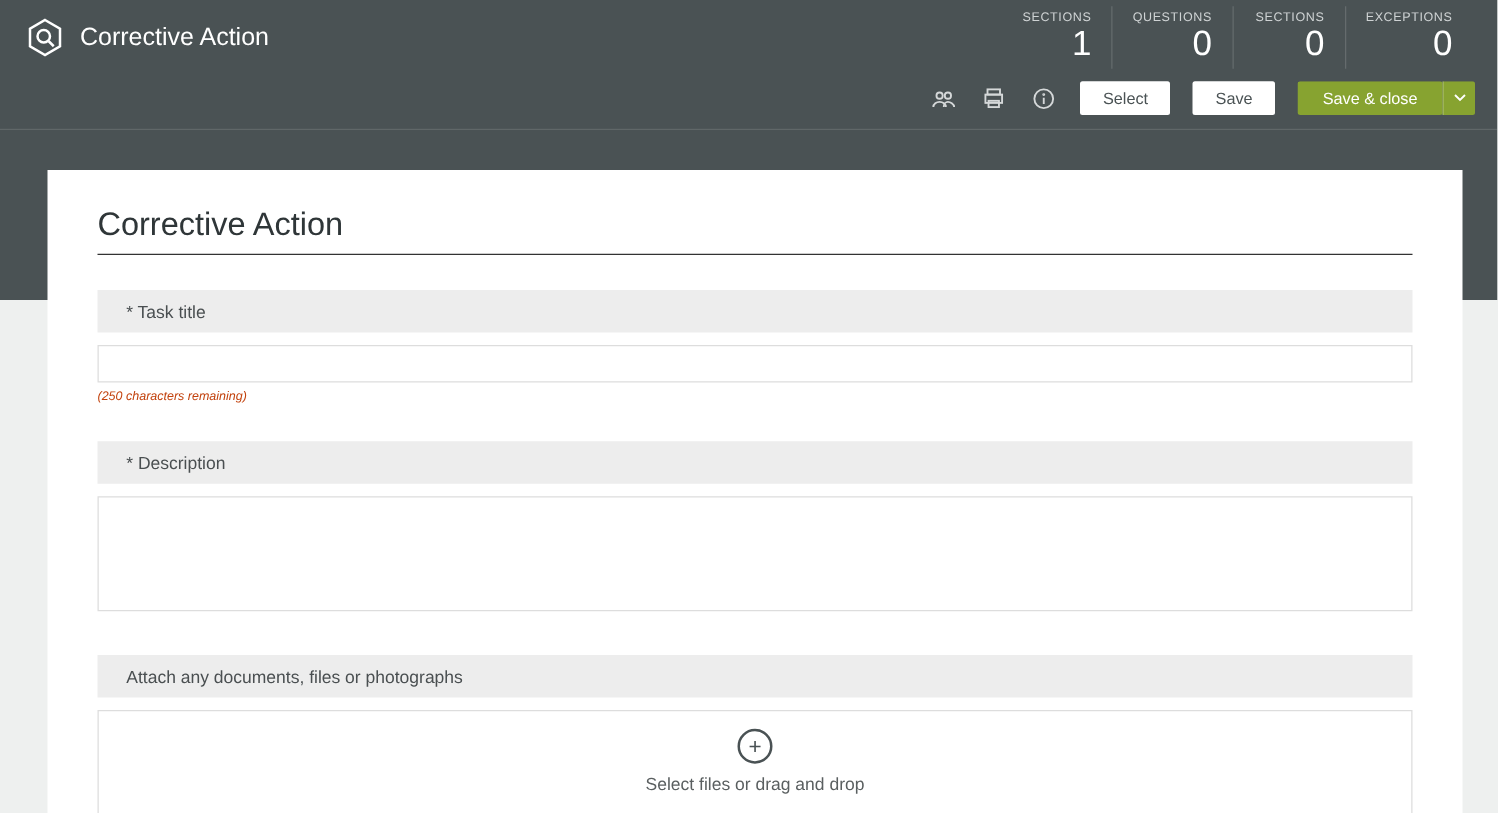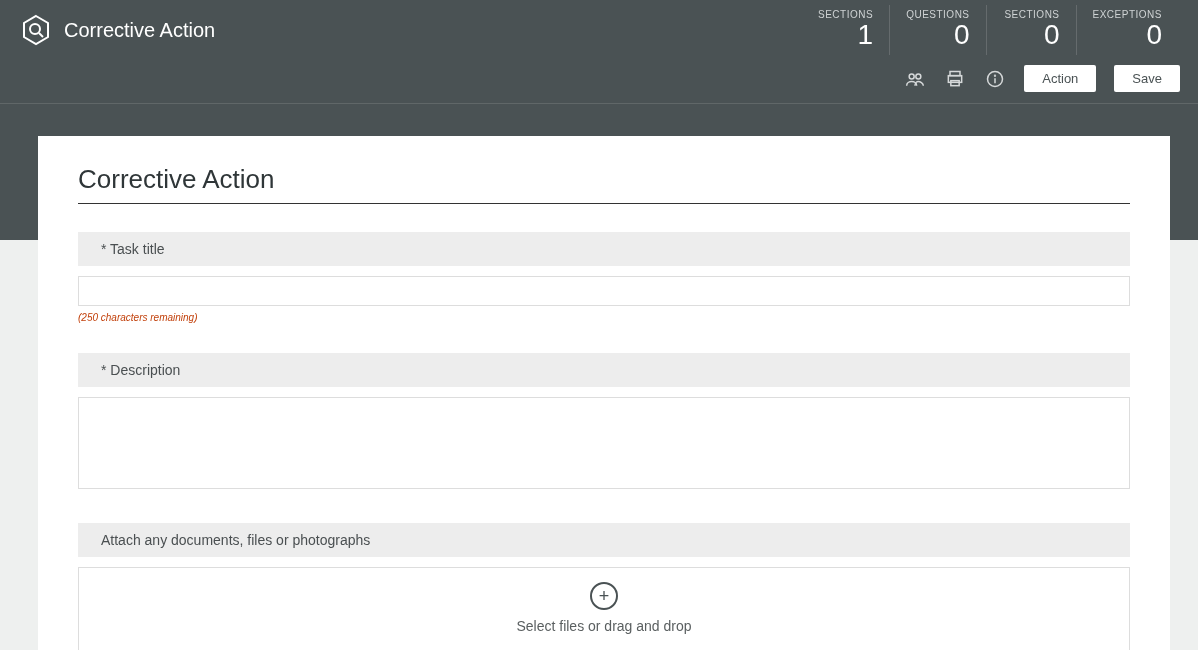--- a/index.html
+++ b/index.html
@@ -254,22 +254,32 @@
         <rect x="7" y="14" width="10" height="6"></rect>
       </svg>
     </span>
     <span class="icon-btn">
       <svg width="20" height="20" viewBox="0 0 24 24" stroke-width="1.8">
         <circle cx="12" cy="12" r="9"></circle>
           <line x1="12" y1="11" x2="12" y2="17"></line>
         <circle cx="12" cy="8" r="0.5" fill="currentColor"></circle>
       </svg>
     </span>
-    <button class="btn btn-light">Action</button>
+    <button class="btn btn-light">Select</button>
     <button class="btn btn-light">Save</button>
+    <div class="btn-group">
+      <button class="btn btn-primary">Save &amp; close</button>
+      <button class="btn-caret">
+        <span>
+          <svg width="10" height="10" viewBox="0 0 10 10">
+              <path d="M1 3 L5 7 L9 3" fill="none" stroke="#fff" stroke-width="1.5"></path>
+            </svg>
+        </span>
+      </button>
+    </div>
   </div>
 
   <div class="scroll-area">
     <div class="card">
       <h1 class="card-title">Corrective Action</h1>
 
       <div class="field">
         <div class="field-label">* Task title</div>
         <input type="text" class="field-input" value="" style="">
         <div class="char-remaining">(250 characters remaining)</div>

